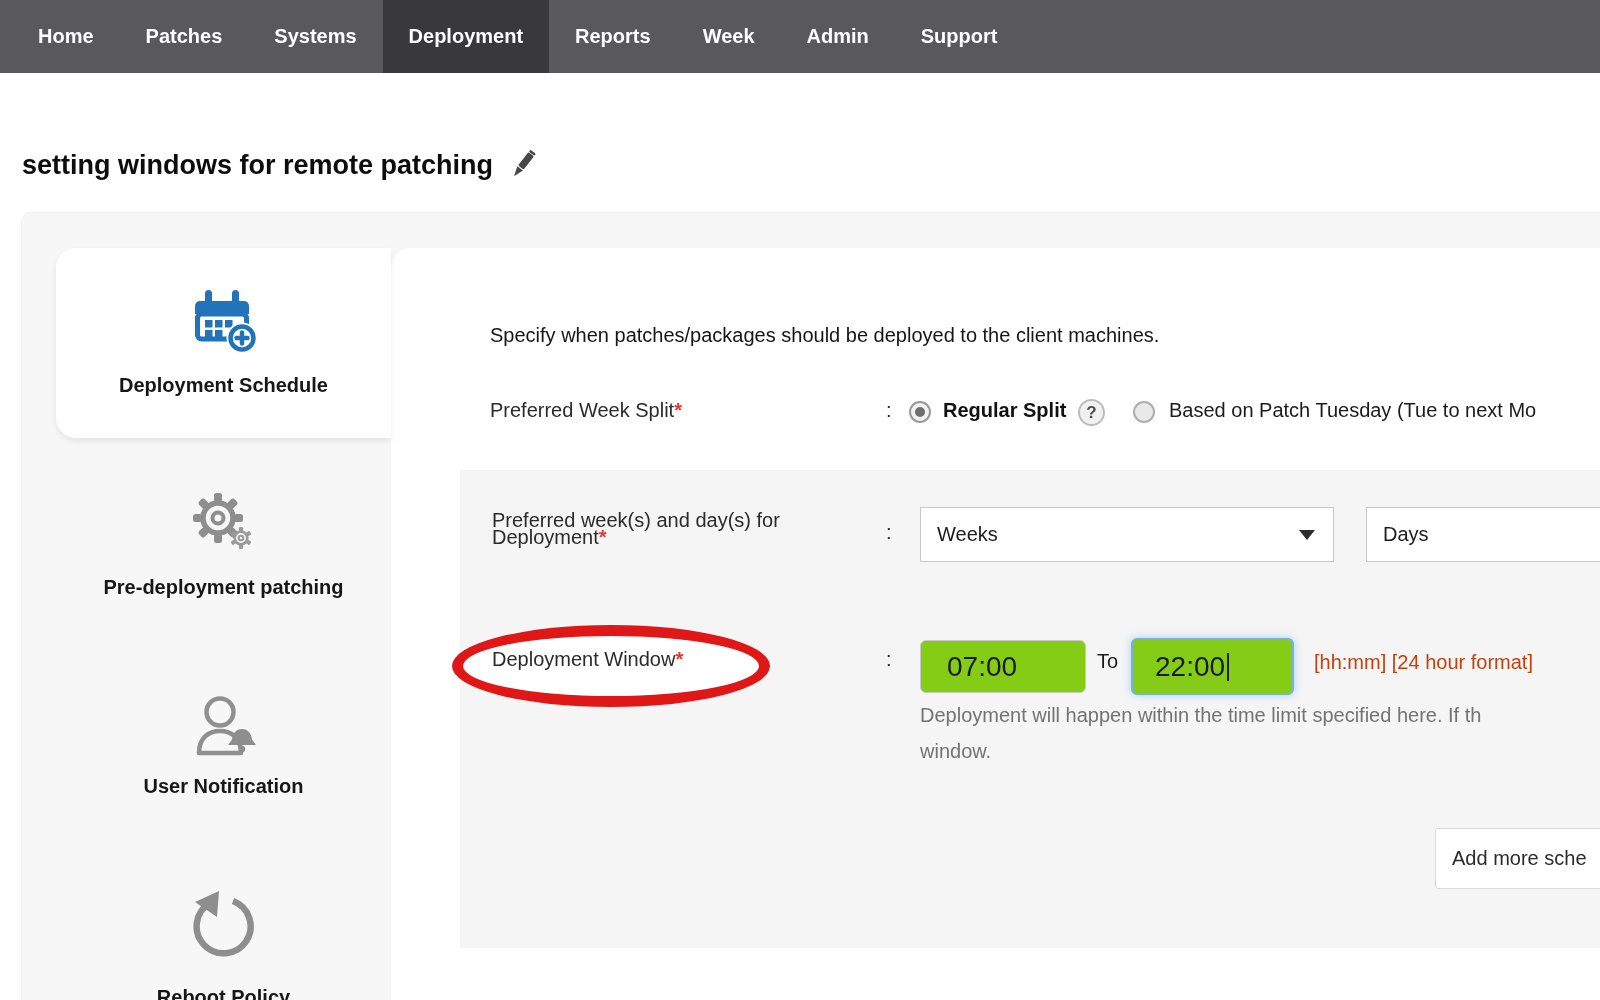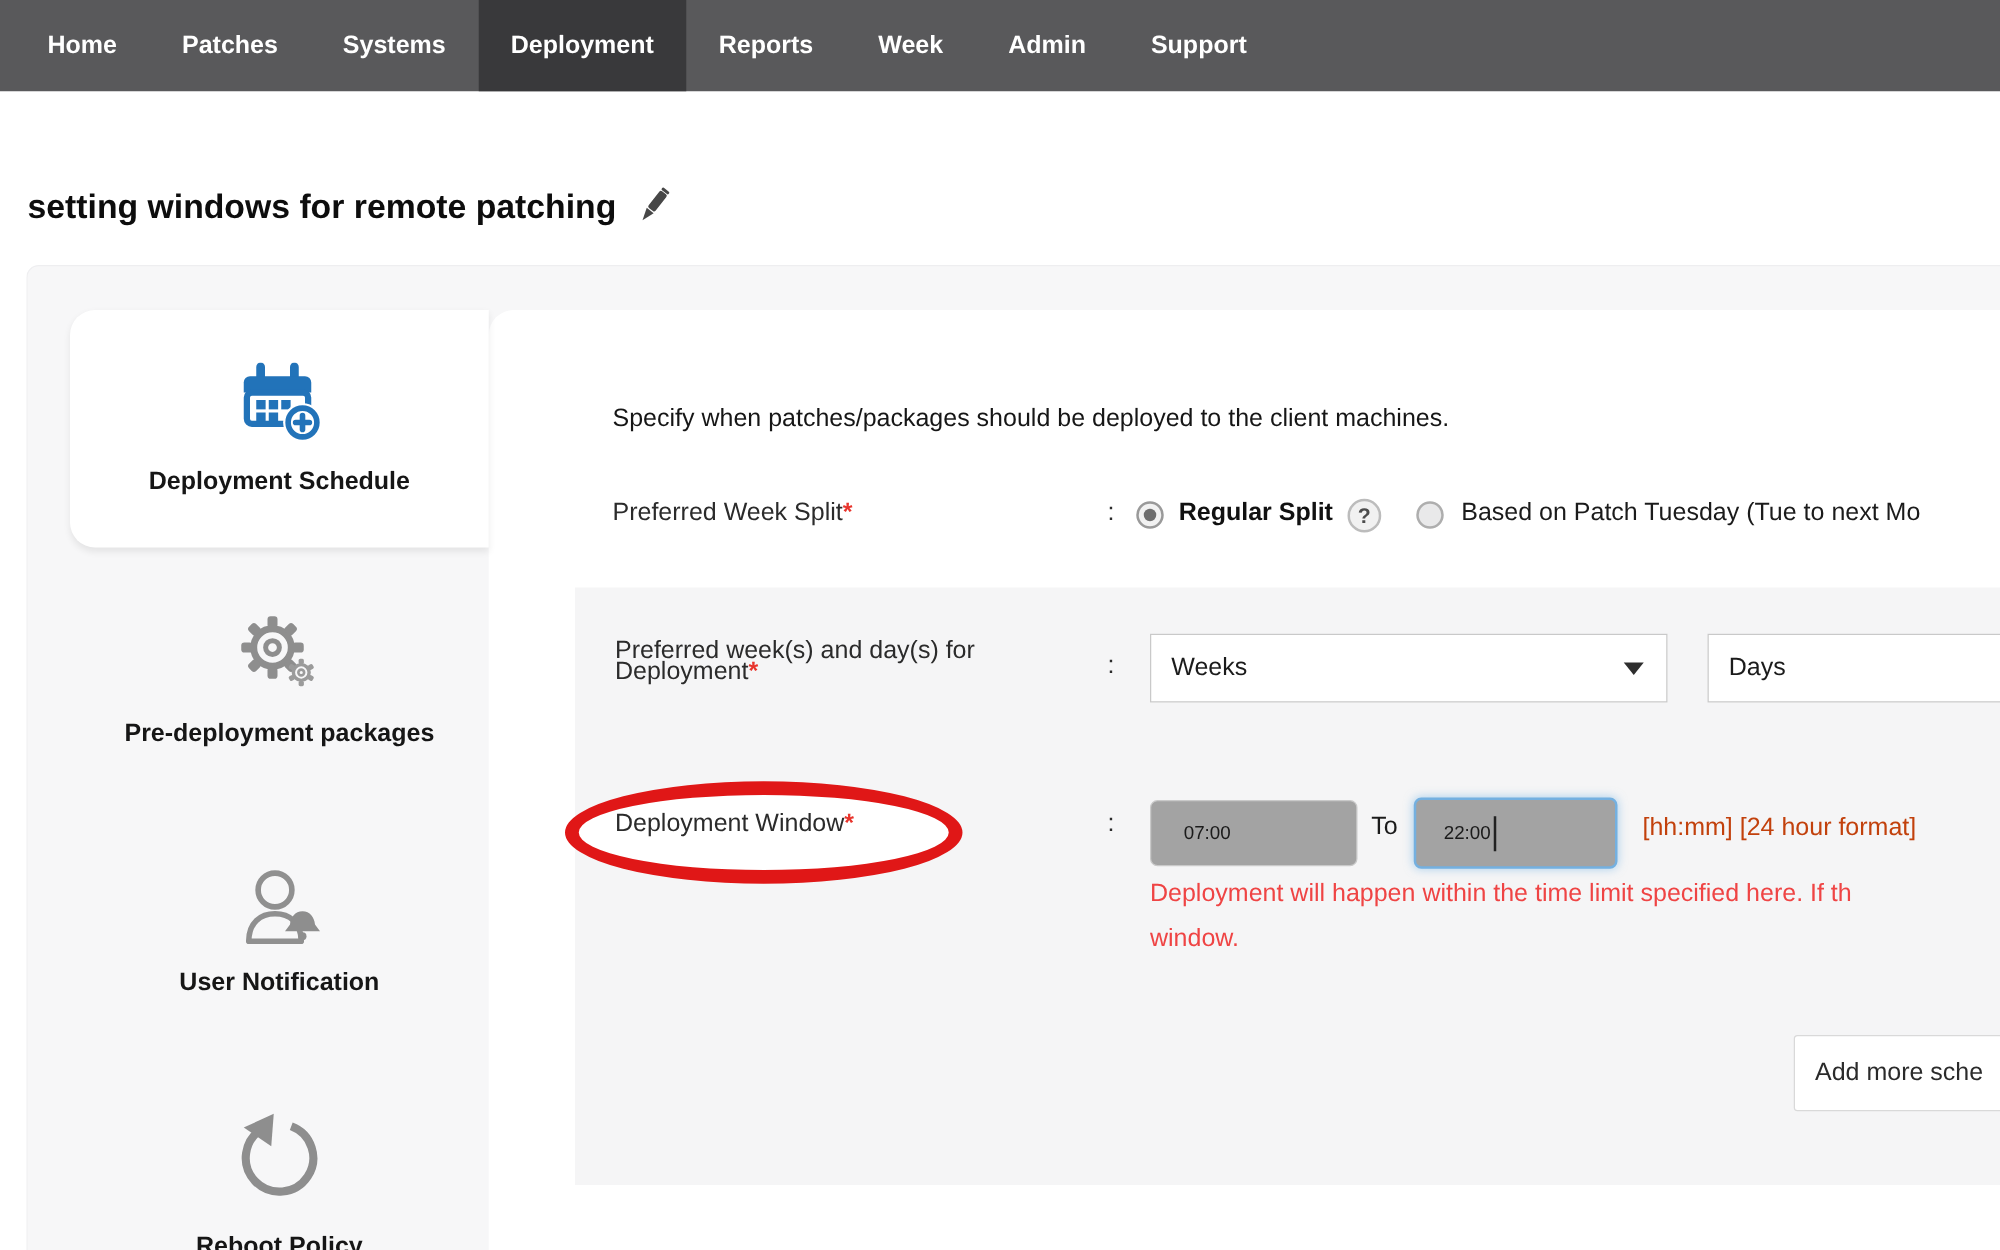--- a/index.html
+++ b/index.html
@@ -35,27 +35,27 @@
   .radio.unselected{background:#e9e9ea;border:2px solid #aeaeae;}
   .radio-label-bold{position:absolute;font-size:20px;font-weight:700;color:#111;white-space:nowrap;}
   .radio-label{position:absolute;font-size:20px;color:#1b1b1b;white-space:nowrap;}
   .help-circle{position:absolute;width:27px;height:27px;border-radius:50%;background:#f1f1f1;border:2px solid #bcbcbc;box-sizing:border-box;text-align:center;line-height:23px;font-size:17px;font-weight:700;color:#4c4c4c;cursor:pointer;}
   
   .select-box{position:absolute;height:55px;background:#fff;border:1px solid #c9c9c9;box-sizing:border-box;display:flex;align-items:center;justify-content:space-between;padding:0 18px 0 16px;cursor:pointer;}
   .select-box .val{font-size:20px;color:#1b1b1b;}
   .caret-down{width:0;height:0;border-left:8px solid transparent;border-right:8px solid transparent;border-top:10px solid #2e2e2e;}
   
   .red-oval{position:absolute;left:452px;top:625px;width:318px;height:82px;border:11px solid #e01717;border-radius:50%;background:#fff;box-sizing:border-box;}
-  .time-input{position:absolute;background:#a3a3a3;border:1px solid #c9c9c9;border-radius:6px;box-sizing:border-box;display:flex;align-items:center;font-size:15px;color:#1b1b1b;cursor:text;}
+  .time-input{position:absolute;background:#84cc16;border:1px solid #c9c9c9;border-radius:6px;box-sizing:border-box;display:flex;align-items:center;font-size:28px;color:#1b1b1b;cursor:text;}
   .time-input.focused{border:2px solid #74b0e0;box-shadow:0 0 8px rgba(109,177,227,.55);}
   .caret-bar{display:inline-block;width:2px;height:28px;background:#222;margin-left:2px;animation:blink 1s steps(1) infinite;}
   @keyframes blink{50%{opacity:0;}}
   .to-label{position:absolute;font-size:20px;color:#1b1b1b;}
   .format-hint{position:absolute;font-size:20px;color:#c2410c;white-space:nowrap;}
-  .help-text{position:absolute;font-size:20px;color:#ef4444;white-space:nowrap;}
+  .help-text{position:absolute;font-size:20px;color:#737373;white-space:nowrap;}
   .add-btn{position:absolute;left:1435px;top:828px;width:212px;height:61px;background:#fff;border:1px solid #d9d9d9;border-radius:3px;box-sizing:border-box;display:flex;align-items:center;padding-left:16px;font-size:20px;color:#2b2b2b;cursor:pointer;white-space:nowrap;}
 </style>
 </head>
 <body>
 
 <div class="screen">
 
   <div class="nav">
     <div class="nav-item">Home</div>
     <div class="nav-item">Patches</div>
@@ -135,21 +135,21 @@
             <rect x="25" y="2" width="10" height="10" rx="3" transform="rotate(120 30 28)"></rect>
             <rect x="25" y="2" width="10" height="10" rx="3" transform="rotate(180 30 28)"></rect>
             <rect x="25" y="2" width="10" height="10" rx="3" transform="rotate(240 30 28)"></rect>
             <rect x="25" y="2" width="10" height="10" rx="3" transform="rotate(300 30 28)"></rect>
           </g>
         </g>
       </svg>
     </span>
   </div>
   <div class="side-item" style="top:576px;">
-    <span class="side-label">Pre-deployment packages</span>
+    <span class="side-label">Pre-deployment patching</span>
   </div>
 
   <div class="side-item" style="top:695px;height:110px;">
     <span class="icon-wrap">
       <svg width="72" height="66" viewBox="0 0 72 66">
         <circle cx="32" cy="17" r="13.5" fill="none" stroke="#909090" stroke-width="4.5"></circle>
         <path d="M11 58 c0-15 9.5-22 21-22 c11.5 0 21 7 21 22 z" fill="none" stroke="#909090" stroke-width="4.5" stroke-linejoin="round"></path>
         <g fill="#8e8e8e">
           <path d="M54 34 c-6 0 -9.5 5 -10 10.5 l-4 5.5 h28 l-4 -5.5 c-0.5 -5.5 -4 -10.5 -10 -10.5 z"></path>
           <circle cx="54" cy="54" r="3.2"></circle>

